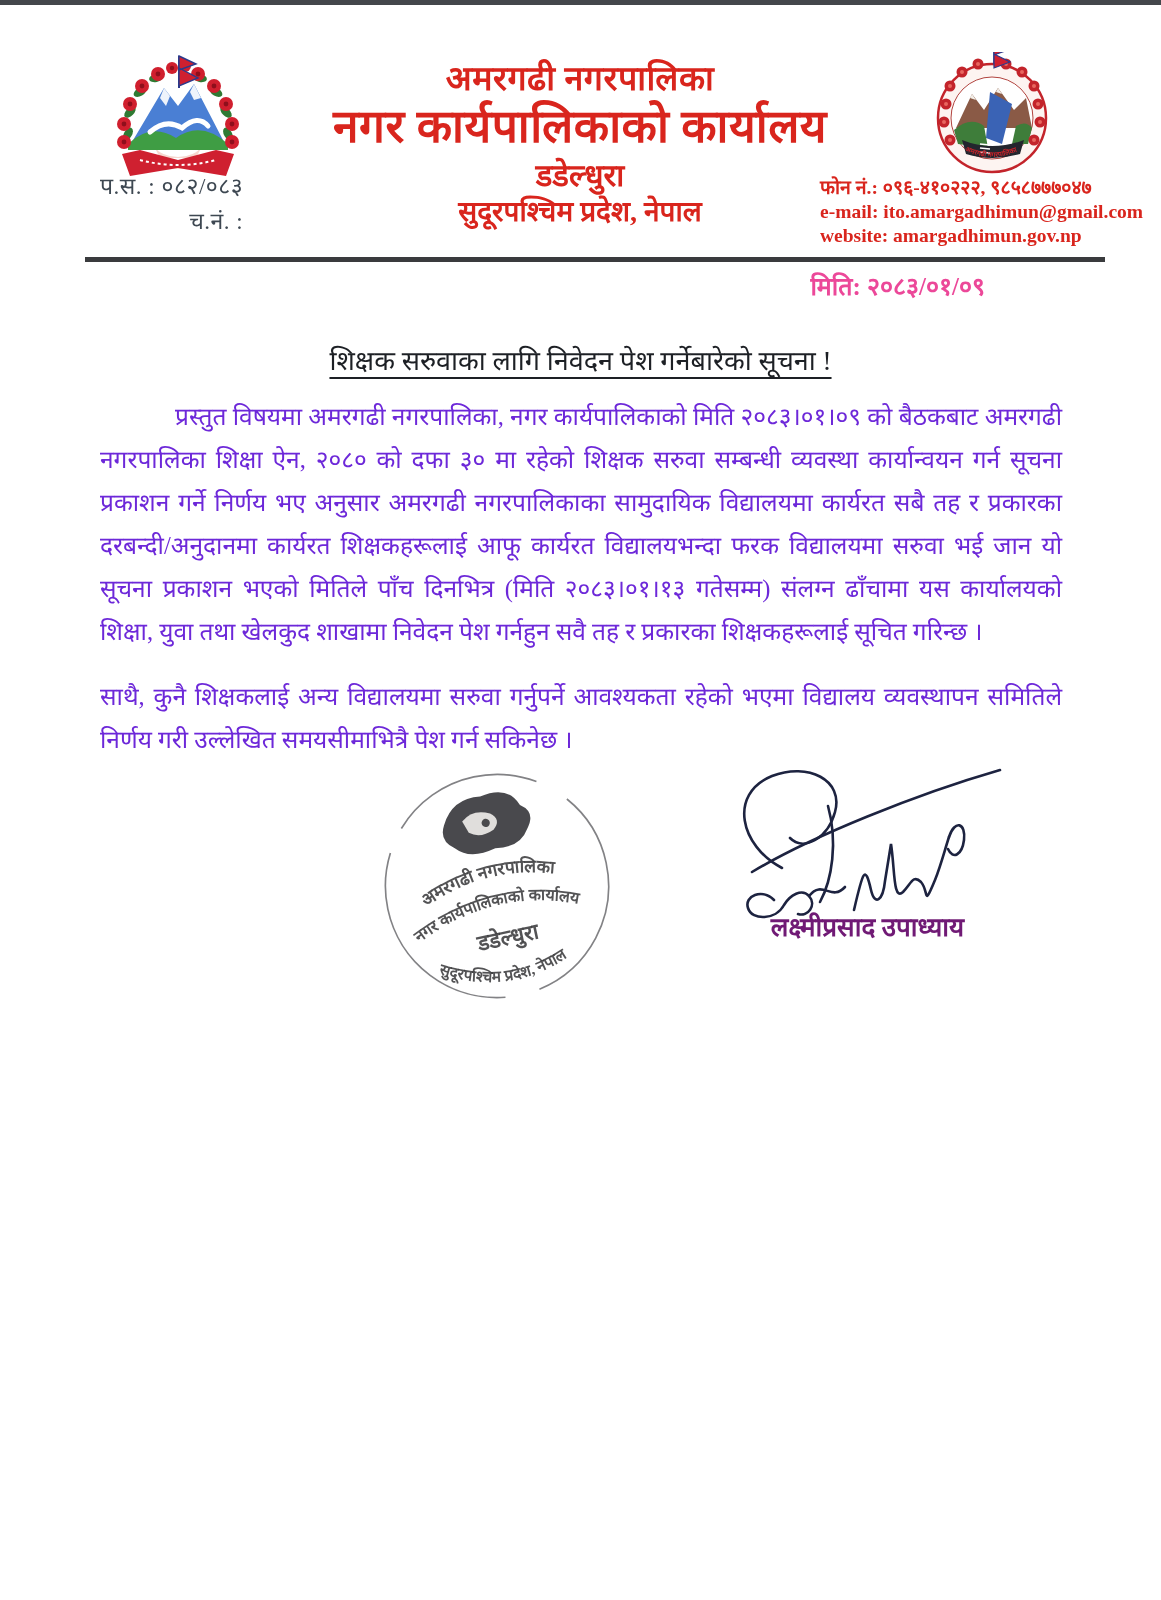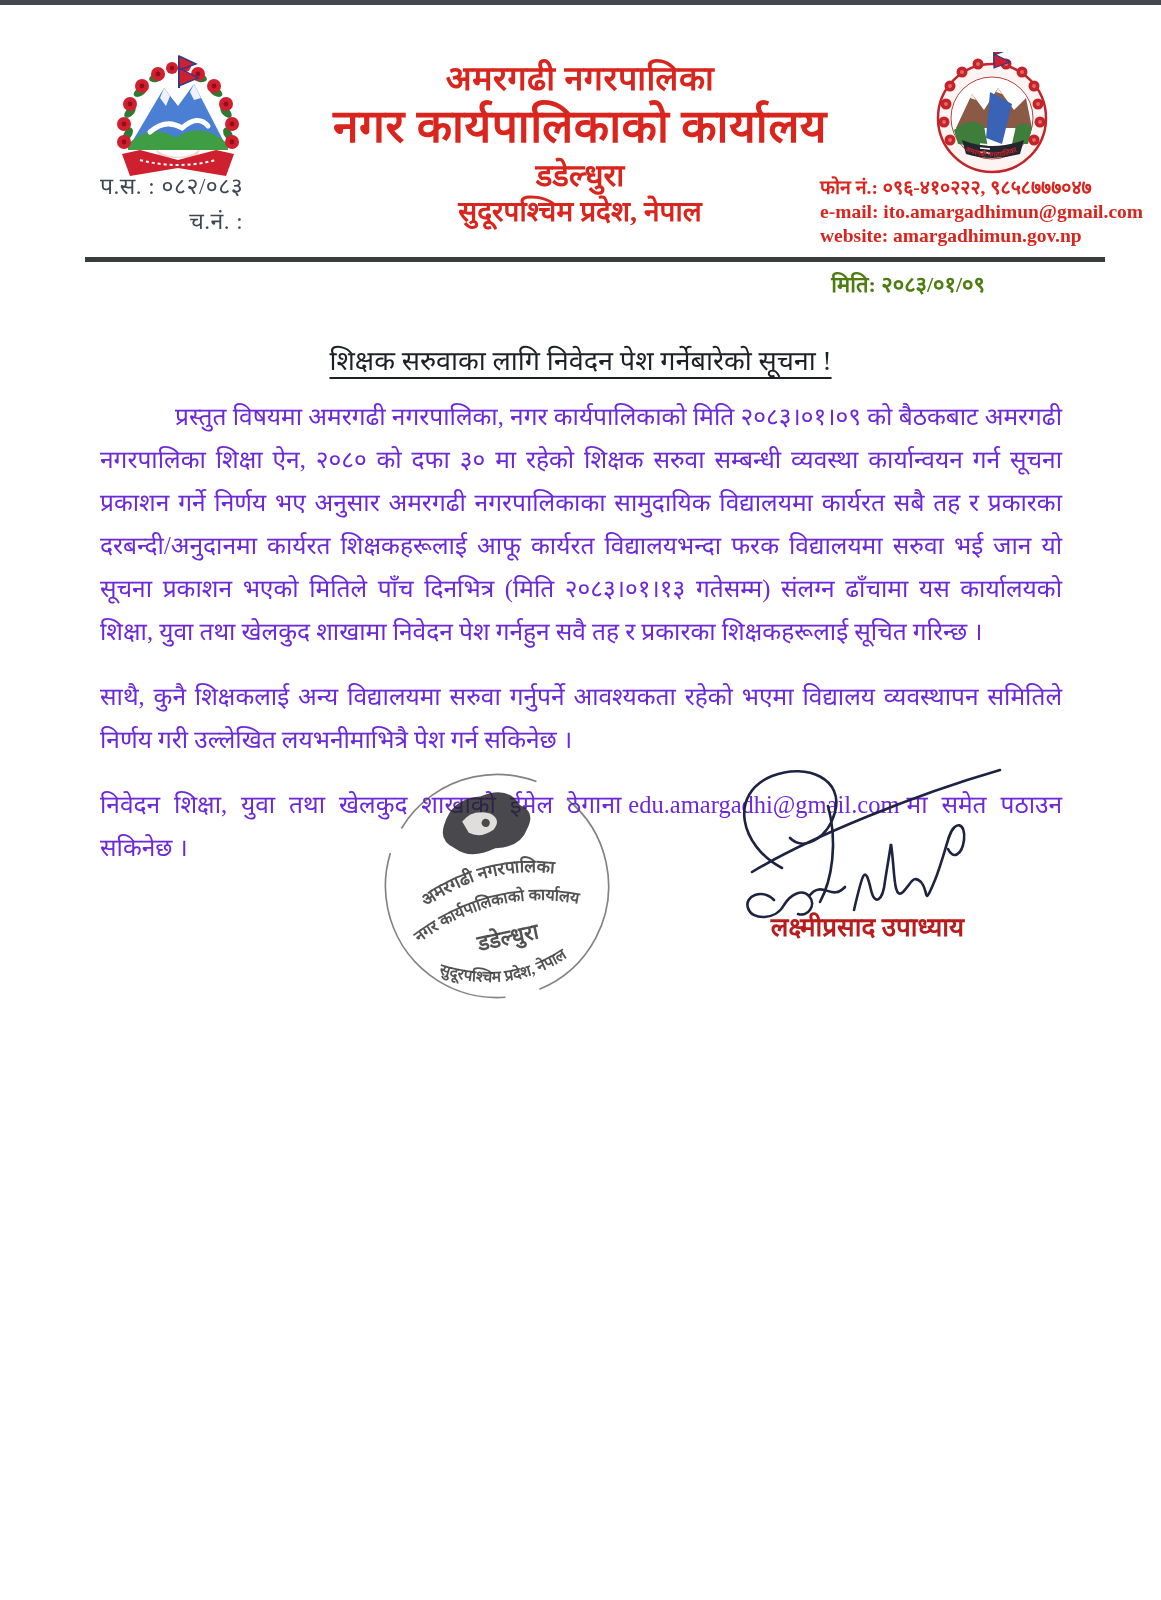--- a/index.html
+++ b/index.html
@@ -35,42 +35,42 @@
     font-size:19.5px;color:#d9251d;line-height:1.22;font-weight:bold;
     white-space:nowrap;
   }
   .divider{
     position:absolute;left:85px;top:257px;width:1020px;height:5px;
     background:#3a3b3e;
   }
   
   .date-line{
     position:absolute;right:176px;top:268px;
-    font-size:22px;font-weight:600;color:#4d7c0f;
+    font-size:25px;font-weight:600;color:#ec4899;
   }
   .subject-line{
     position:absolute;left:0;right:0;top:341px;text-align:center;
     font-size:27px;font-weight:normal;color:#1d2025;
   }
   .subject-line span{
     text-decoration:underline;text-underline-offset:7px;text-decoration-thickness:2px;
   }
   .body-text{
     position:absolute;left:100px;top:395px;width:962px;
     font-size:24.5px;line-height:43px;text-align:justify;color:#6d28d9;
   }
   .body-text p{margin:0 0 22px 0;}
   .body-text p.indent{text-indent:75px;}
   .email-inline{font-family:"Liberation Serif",serif;margin:0 7px;}
   
   .stamp{position:absolute;left:366px;top:762px;width:262px;height:248px;opacity:.92;}
   .signature{position:absolute;left:712px;top:750px;width:305px;height:180px;}
   .signatory{
     position:absolute;left:700px;top:908px;width:335px;text-align:center;
-    color:#b91c1c;font-weight:bold;
+    color:#701a75;font-weight:bold;
   }
   .signatory .name{font-size:26px;margin-bottom:9px;}
   .signatory .designation{font-size:26px;}
 </style>
 </head>
 <body>
 
 <div class="page">
 
   <div class="scan-top-edge"></div>
@@ -218,22 +218,21 @@
   <div class="divider"></div>
 
   <div class="date-line">मिति: २०८३/०१/०९</div>
 
   <div class="subject-line">
     <span>शिक्षक सरुवाका लागि निवेदन पेश गर्नेबारेको सूचना !</span>
   </div>
 
   <div class="body-text">
     <p class="indent">प्रस्तुत विषयमा अमरगढी नगरपालिका, नगर कार्यपालिकाको मिति २०८३।०१।०९ को बैठकबाट अमरगढी नगरपालिका शिक्षा ऐन, २०८० को दफा ३० मा रहेको शिक्षक सरुवा सम्बन्धी व्यवस्था कार्यान्वयन गर्न सूचना प्रकाशन गर्ने निर्णय भए अनुसार अमरगढी नगरपालिकाका सामुदायिक विद्यालयमा कार्यरत सबै तह र प्रकारका दरबन्दी/अनुदानमा कार्यरत शिक्षकहरूलाई आफू कार्यरत विद्यालयभन्दा फरक विद्यालयमा सरुवा भई जान यो सूचना प्रकाशन भएको मितिले पाँच दिनभित्र (मिति २०८३।०१।१३ गतेसम्म) संलग्न ढाँचामा यस कार्यालयको शिक्षा, युवा तथा खेलकुद शाखामा निवेदन पेश गर्नहुन सवै तह र प्रकारका शिक्षकहरूलाई सूचित गरिन्छ ।</p>
-    <p>साथै, कुनै शिक्षकलाई अन्य विद्यालयमा सरुवा गर्नुपर्ने आवश्यकता रहेको भएमा विद्यालय व्यवस्थापन समितिले निर्णय गरी उल्लेखित लयभनीमाभित्रै पेश गर्न सकिनेछ ।</p>
-    <p><span>निवेदन शिक्षा, युवा तथा खेलकुद शाखाको ईमेल ठेगाना</span><span class="email-inline">edu.amargadhi@gmail.com</span><span>मा समेत पठाउन सकिनेछ ।</span></p>
+    <p>साथै, कुनै शिक्षकलाई अन्य विद्यालयमा सरुवा गर्नुपर्ने आवश्यकता रहेको भएमा विद्यालय व्यवस्थापन समितिले निर्णय गरी उल्लेखित समयसीमाभित्रै पेश गर्न सकिनेछ ।</p>
   </div>
 
   <svg class="stamp" viewBox="0 0 240 240">
     <g transform="rotate(-12 120 120)" fill="#2b2b2e" fill-opacity="0.88">
       <circle cx="120" cy="120" r="108" fill="none" stroke="#4a4a4e" stroke-width="1.6" stroke-dasharray="150 34 210 26" stroke-opacity="0.75"></circle>
 
       <g>
         <path d="M82,52 Q95,28 122,32 Q150,26 158,48 Q172,58 160,72 Q150,88 126,84 Q100,90 88,76 Q74,66 82,52 Z" fill="#242428" fill-opacity="0.9"></path>
         <path d="M100,52 Q112,42 128,50 Q138,58 128,66 Q114,72 104,64 Z" fill="#f5f3ef"></path>
         <circle cx="122" cy="58" r="4" fill="#242428"></circle>

